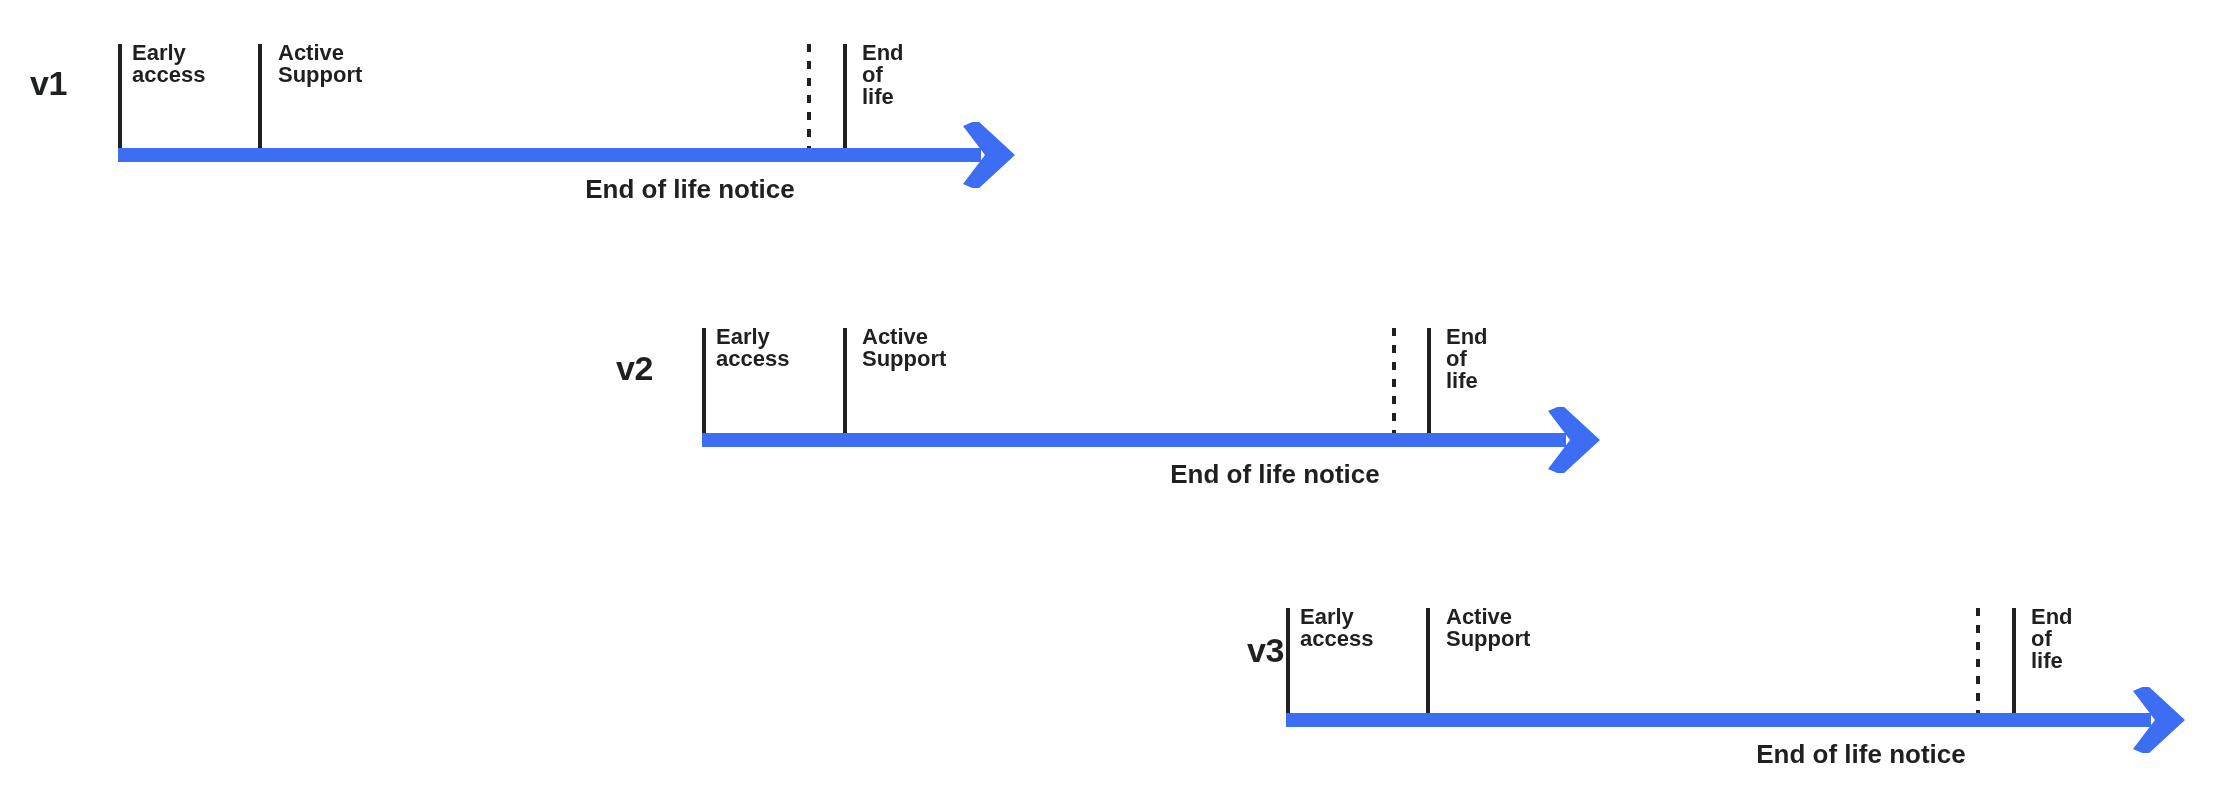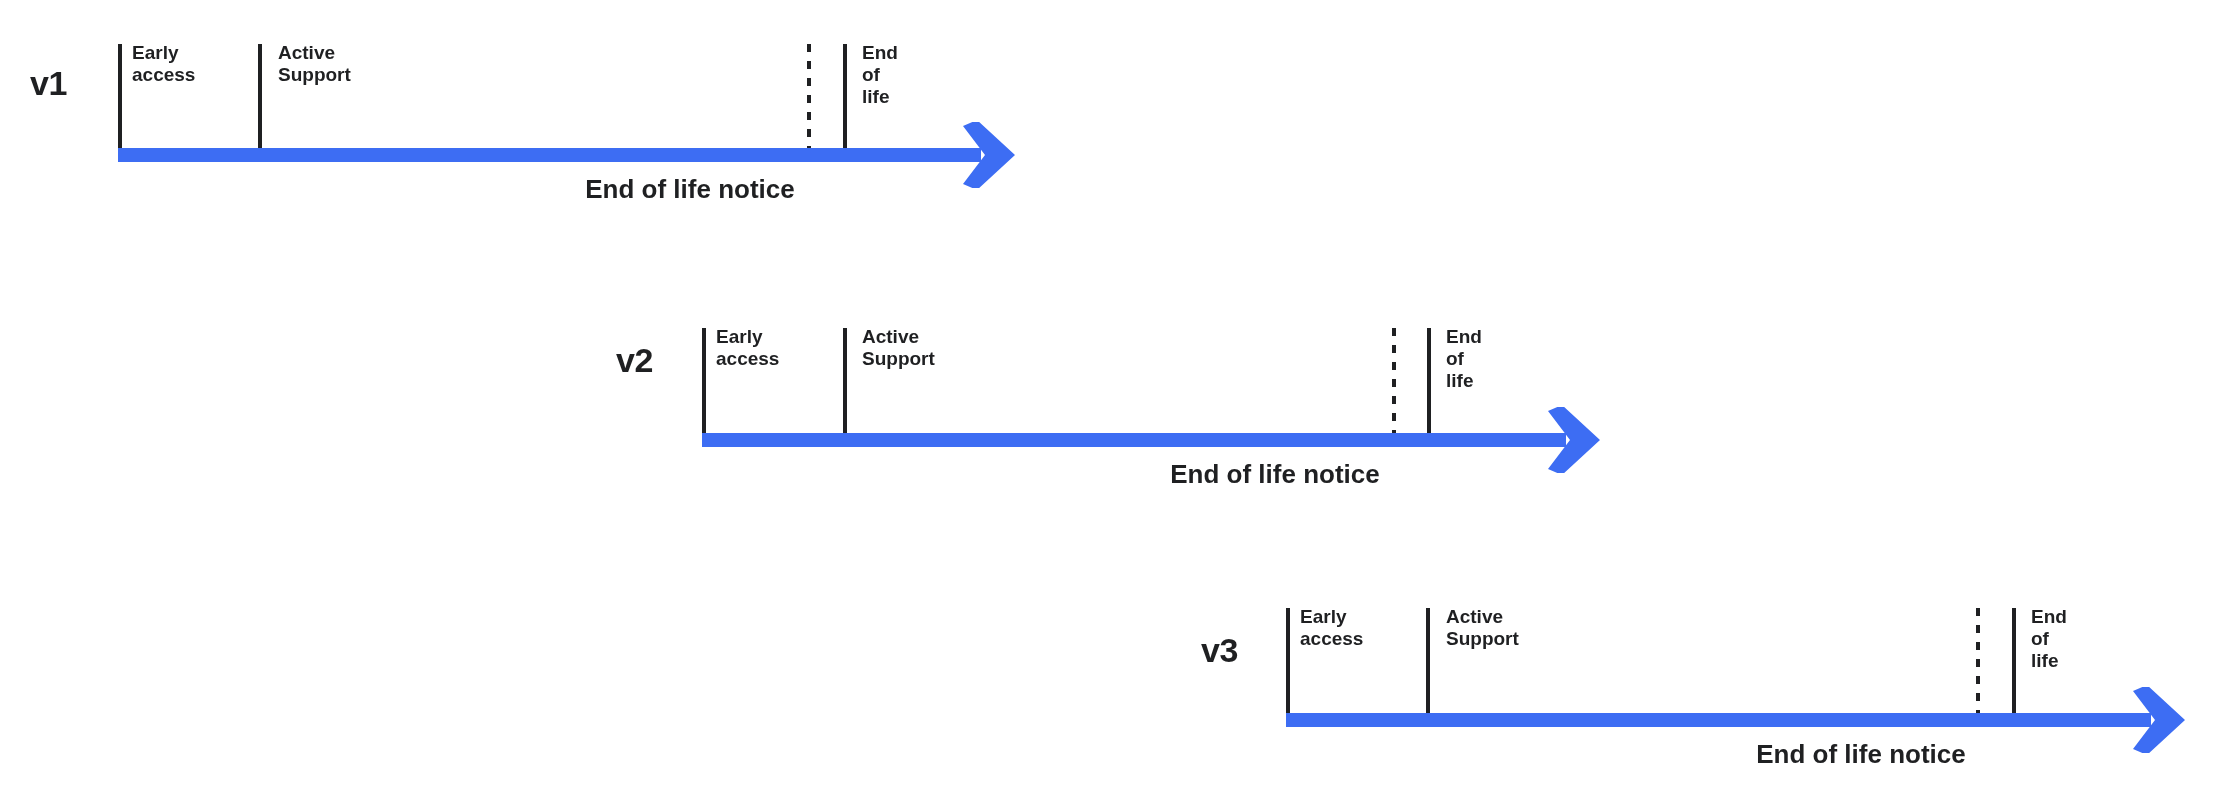--- a/index.html
+++ b/index.html
@@ -46,21 +46,21 @@
     background-image: linear-gradient(
       to bottom,
       #1f2022 0px, #1f2022 8px,
       rgba(255,255,255,0) 8px, rgba(255,255,255,0) 17px
     );
     background-size: 4px 17px;
     background-repeat: repeat-y;
   }
   .phase-label {
     position: absolute;
-    font-size: 19px;
+    font-size: 22px;
     font-weight: bold;
     color: #1f2022;
     line-height: 22px;
     white-space: pre-line;
   }
   .notice-label {
     position: absolute;
     font-size: 26px;
     font-weight: bold;
     color: #1f2022;
@@ -91,39 +91,39 @@
       <div class="phase-label" style="left: 862px; top: 42px;">End of life</div>
       <div class="arrow-wrap" style="left: 118px; top: 122px; width: 901px; height: 66px;">
         <svg width="901" height="66" viewBox="0 0 901 66">
           <rect x="0" y="26" width="863" height="14" fill="#3D6DF3"></rect>
           <path d="M 845 4 L 859 -2 L 897 33 L 859 68 L 845 62 L 867 33 Z" fill="#3D6DF3"></path>
         </svg>
       </div>
       <div class="notice-label" style="left: 690px; top: 178px;">End of life notice</div>
     </div>
     <div class="row">
-      <div class="version-label" style="left: 616px; top: 343px;">v2</div>
+      <div class="version-label" style="left: 616px; top: 351px;">v2</div>
       <div class="divider" style="left: 702px; top: 328px; height: 107px;"></div>
       <div class="phase-label" style="left: 716px; top: 326px;">Early
 access</div>
       <div class="divider" style="left: 843px; top: 328px; height: 107px;"></div>
       <div class="phase-label" style="left: 862px; top: 326px;">Active Support</div>
       <div class="divider-dashed" style="left: 1392px; top: 328px; height: 107px;"></div>
       <div class="divider" style="left: 1427px; top: 328px; height: 107px;"></div>
       <div class="phase-label" style="left: 1446px; top: 326px;">End of life</div>
       <div class="arrow-wrap" style="left: 702px; top: 407px; width: 902px; height: 66px;">
         <svg width="902" height="66" viewBox="0 0 902 66">
           <rect x="0" y="26" width="864" height="14" fill="#3D6DF3"></rect>
           <path d="M 846 4 L 860 -2 L 898 33 L 860 68 L 846 62 L 868 33 Z" fill="#3D6DF3"></path>
         </svg>
       </div>
       <div class="notice-label" style="left: 1275px; top: 463px;">End of life notice</div>
     </div>
     <div class="row">
-      <div class="version-label" style="left: 1201px; top: 633px;">v3</div>
+      <div class="version-label" style="left: 1247px; top: 633px;">v3</div>
       <div class="divider" style="left: 1286px; top: 608px; height: 107px;"></div>
       <div class="phase-label" style="left: 1300px; top: 606px;">Early
 access</div>
       <div class="divider" style="left: 1426px; top: 608px; height: 107px;"></div>
       <div class="phase-label" style="left: 1446px; top: 606px;">Active Support</div>
       <div class="divider-dashed" style="left: 1976px; top: 608px; height: 107px;"></div>
       <div class="divider" style="left: 2012px; top: 608px; height: 107px;"></div>
       <div class="phase-label" style="left: 2031px; top: 606px;">End of life</div>
       <div class="arrow-wrap" style="left: 1286px; top: 687px; width: 903px; height: 66px;">
         <svg width="903" height="66" viewBox="0 0 903 66">

